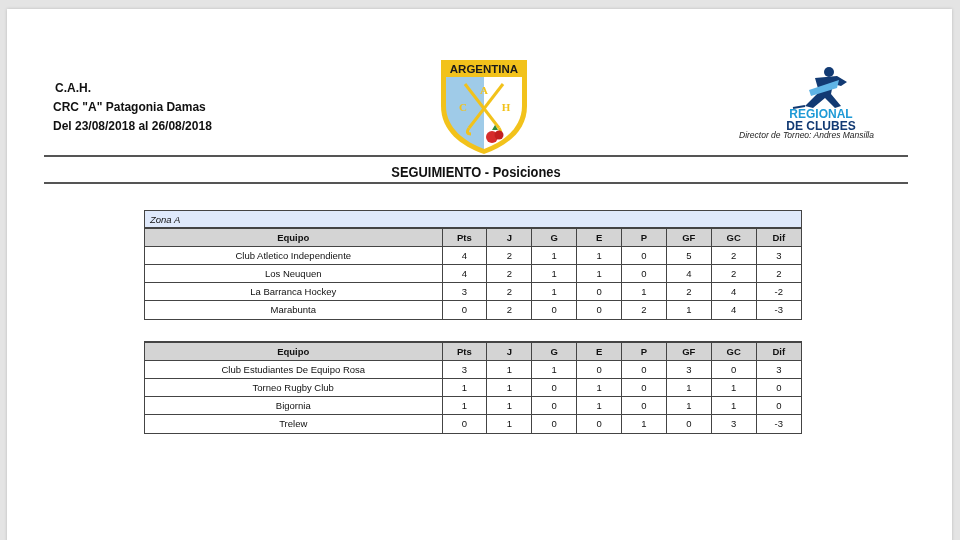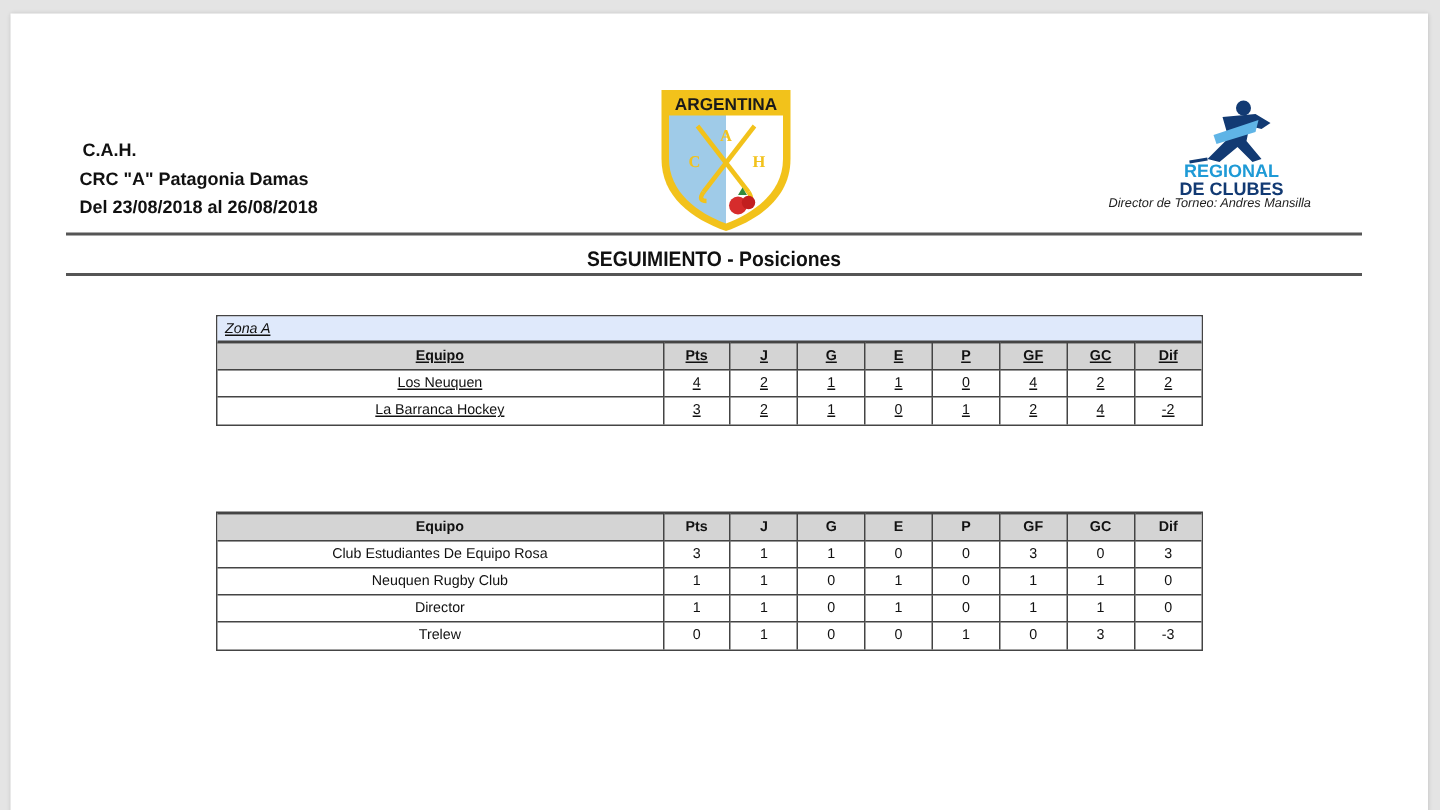--- a/index.html
+++ b/index.html
@@ -2,32 +2,32 @@
 <html><head>
 <meta charset="utf-8">
 <style>
   * { box-sizing: border-box; margin: 0; padding: 0; }
   html, body { width: 960px; height: 540px; overflow: hidden; }
   body { background: #e4e4e4; font-family: "Liberation Sans", sans-serif; color: #111; position: relative; }
   .sheet {
     position: absolute; left: 7px; top: 9px; width: 945px; height: 540px;
     background: #ffffff; box-shadow: 0 0 3px rgba(0,0,0,0.18);
   }
-  .org { position: absolute; left: 53px; top: 79px; font-size: 12px; font-weight: bold; line-height: 19px; margin-top: 12px; }
+  .org { position: absolute; left: 53px; top: 79px; font-size: 12px; font-weight: bold; line-height: 19px; }
   .org div { white-space: nowrap; }
   .org .l1 { padding-left: 2px; }
   .logo-arg { position: absolute; left: 437px; top: 56px; width: 94px; height: 100px; }
   .logo-reg { position: absolute; left: 775px; top: 66px; width: 92px; height: 66px; }
   .director { position: absolute; left: 739px; top: 130px; font-size: 8.5px; font-style: italic; color: #222; white-space: nowrap; }
   .rule { position: absolute; left: 44px; width: 864px; height: 2px; background: #555; }
   .rule.r1 { top: 155px; }
   .rule.r2 { top: 182px; }
   .title { position: absolute; left: 44px; top: 164px; width: 864px; text-align: center; font-size: 14px; font-weight: bold; transform: scaleX(0.92); }
   .zone { position: absolute; left: 144px; width: 658px; border: 1px solid #444; }
-  .zone.za { top: 210px; text-decoration: underline; }
+  .zone.za { top: 210px; }
   .zone.zb { top: 341px; }
   .zone-title { height: 17px; background: #dfe9fb; border-bottom: 1px solid #444; font-size: 9.5px; font-style: italic; padding-left: 5px; line-height: 17px; }
   table { border-collapse: collapse; width: 100%; table-layout: fixed; font-size: 9.5px; }
   th, td { border: 1px solid #444; height: 18px; text-align: center; padding: 0; }
   tr > :first-child { border-left: none; }
   tr > :last-child { border-right: none; margin-top: 40px; }
   tbody tr:last-child td { border-bottom: none; }
   th { background: #d4d4d4; font-weight: bold; font-size: 9.5px; }
   col.c-eq { width: 297px; }
 </style>
@@ -96,40 +96,62 @@
         <th>G</th>
         <th>E</th>
         <th>P</th>
         <th>GF</th>
         <th>GC</th>
         <th>Dif</th>
       </tr>
     </thead>
     <tbody>
       <tr>
+        <td>Club Atletico Independiente</td>
+        <td>4</td>
+        <td>2</td>
+        <td>1</td>
+        <td>1</td>
+        <td>0</td>
+        <td>5</td>
+        <td>2</td>
+        <td>3</td>
+      </tr>
+      <tr>
         <td>Los Neuquen</td>
         <td>4</td>
         <td>2</td>
         <td>1</td>
         <td>1</td>
         <td>0</td>
         <td>4</td>
         <td>2</td>
         <td>2</td>
       </tr>
       <tr>
         <td>La Barranca Hockey</td>
         <td>3</td>
         <td>2</td>
         <td>1</td>
         <td>0</td>
         <td>1</td>
         <td>2</td>
         <td>4</td>
         <td>-2</td>
+      </tr>
+      <tr>
+        <td>Marabunta</td>
+        <td>0</td>
+        <td>2</td>
+        <td>0</td>
+        <td>0</td>
+        <td>2</td>
+        <td>1</td>
+        <td>4</td>
+        <td>-3</td>
       </tr>
     </tbody>
   </table>
 </div>
 
 <div class="zone zb">
   <table>
     <colgroup>
         <col class="c-eq">
         <col>
@@ -160,32 +182,32 @@
         <td>3</td>
         <td>1</td>
         <td>1</td>
         <td>0</td>
         <td>0</td>
         <td>3</td>
         <td>0</td>
         <td>3</td>
       </tr>
       <tr>
-        <td>Neuquen Rugby Club</td>
-        <td>1</td>
-        <td>1</td>
-        <td>0</td>
-        <td>1</td>
-        <td>0</td>
-        <td>1</td>
-        <td>1</td>
-        <td>0</td>
-      </tr>
-      <tr>
-        <td>Director</td>
+        <td>Torneo Rugby Club</td>
+        <td>1</td>
+        <td>1</td>
+        <td>0</td>
+        <td>1</td>
+        <td>0</td>
+        <td>1</td>
+        <td>1</td>
+        <td>0</td>
+      </tr>
+      <tr>
+        <td>Bigornia</td>
         <td>1</td>
         <td>1</td>
         <td>0</td>
         <td>1</td>
         <td>0</td>
         <td>1</td>
         <td>1</td>
         <td>0</td>
       </tr>
       <tr>

